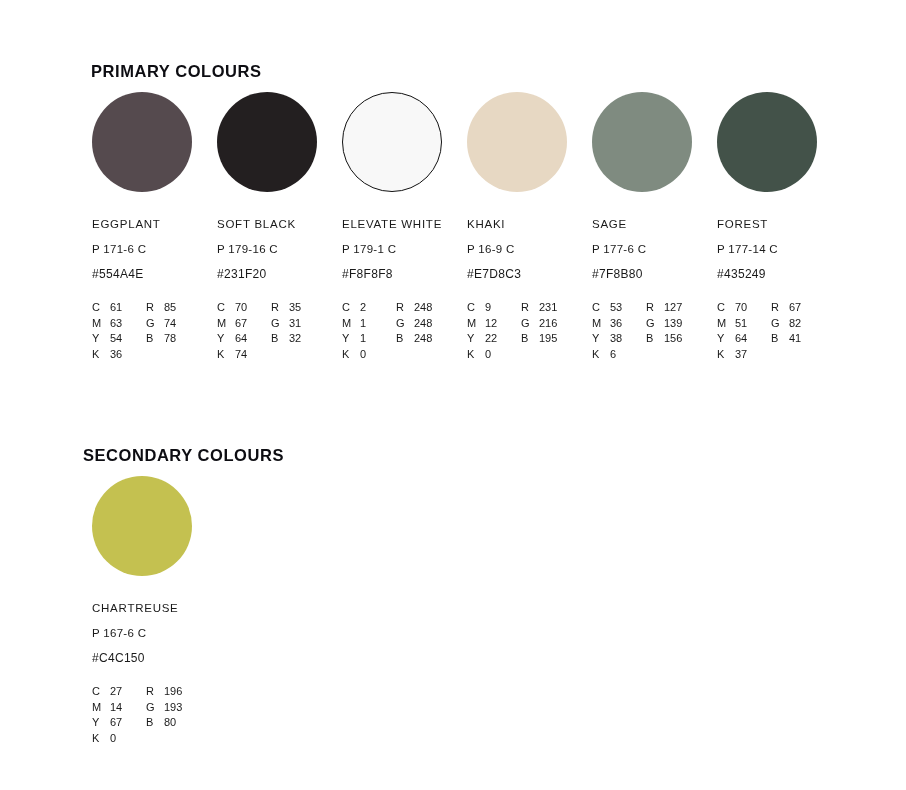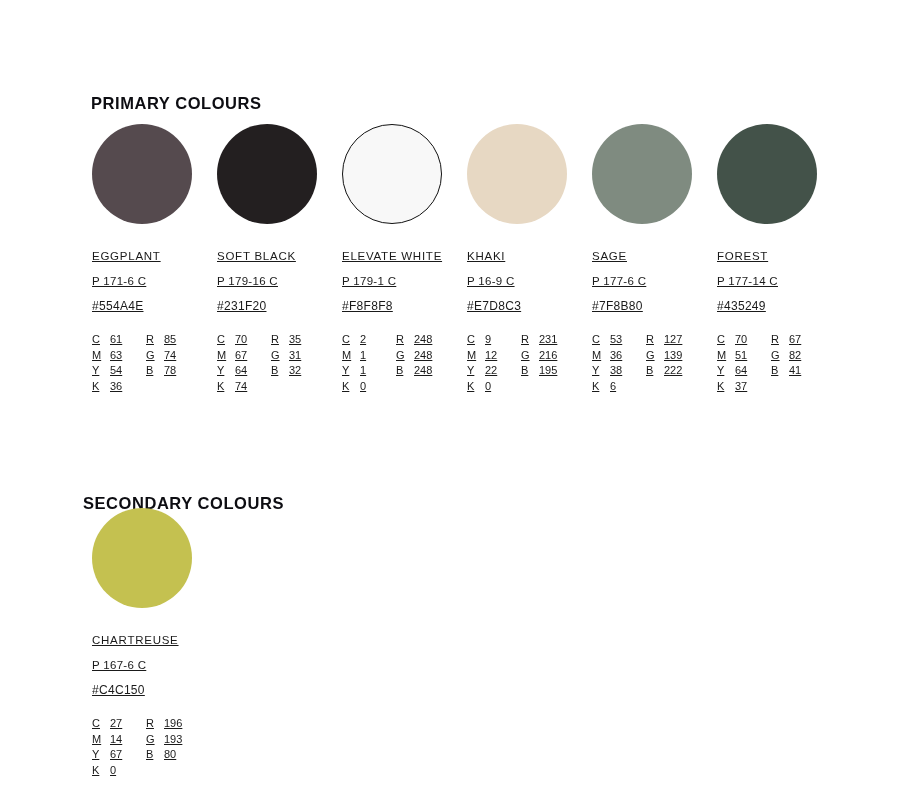--- a/index.html
+++ b/index.html
@@ -13,50 +13,48 @@
     height: 790px;
     position: relative;
     font-family: "Liberation Sans", sans-serif;
     color: #1a1a1a;
     overflow: hidden;
   }
 
   .page {
     position: absolute;
     inset: 0;
-    margin-top: 32px;
   }
 
   
   .section-heading {
     position: absolute;
     font-family: "Liberation Sans", sans-serif;
     font-weight: bold;
     font-size: 16.5px;
     letter-spacing: 0.55px;
     color: #0d0d12;
     white-space: nowrap;
   }
   #primary-heading { left: 91px; top: 48px; }
-  #secondary-heading { left: 83px; top: 448px; }
+  #secondary-heading { left: 83px; top: 432px; }
 
   
   .swatch-row {
     position: absolute;
     display: flex;
     left: 92px;
   }
   #primary-row { top: 92px; }
   #secondary-row { top: 476px; }
 
   .swatch-col {
     width: 125px;
     flex: 0 0 125px;
     position: relative;
-    text-decoration: underline;
   }
 
   .swatch-circle {
     width: 100px;
     height: 100px;
     border-radius: 50%;
     box-sizing: border-box;
   }
   .swatch-circle.outlined {
     border: 1px solid #121212;
@@ -310,21 +308,21 @@
             <div class="value-line">
               <span class="value-key">R</span>
               <span class="value-num">127</span>
             </div>
             <div class="value-line">
               <span class="value-key">G</span>
               <span class="value-num">139</span>
             </div>
             <div class="value-line">
               <span class="value-key">B</span>
-              <span class="value-num">222</span>
+              <span class="value-num">156</span>
             </div>
             <div class="value-line empty">&nbsp;</div>
           </div>
         </div>
       </div>
       <div class="swatch-col">
         <div class="swatch-circle" style="background: rgb(67, 82, 73);"></div>
         <div class="swatch-name">FOREST</div>
         <div class="swatch-pantone">P 177-14 C</div>
         <div class="swatch-hex">#435249</div>

